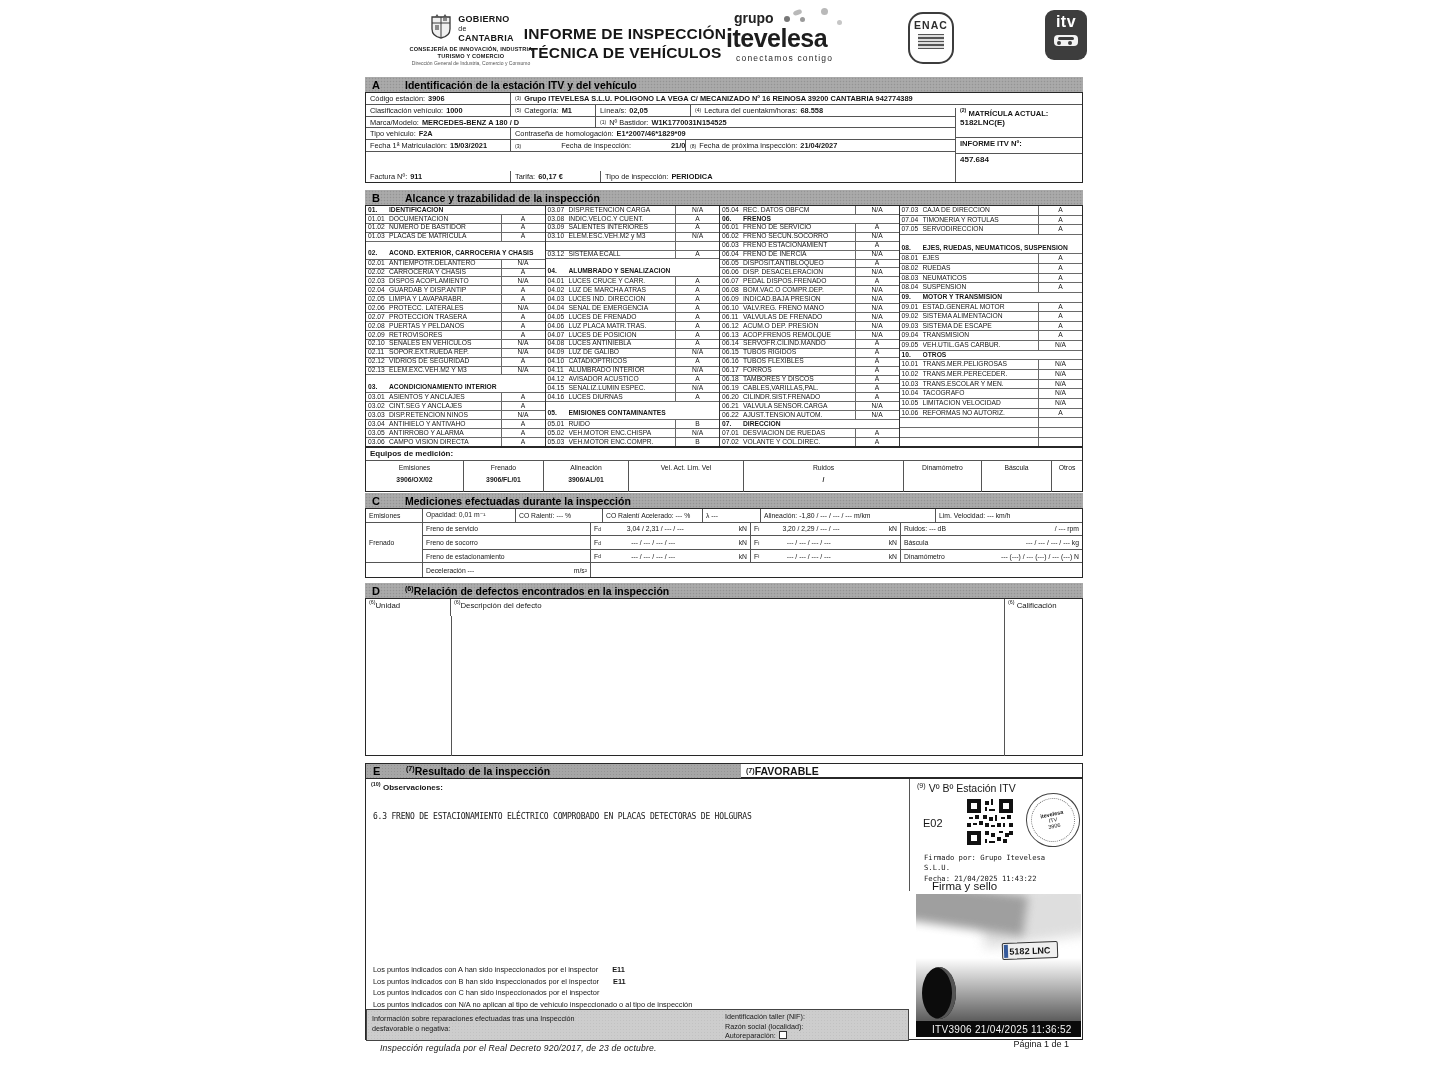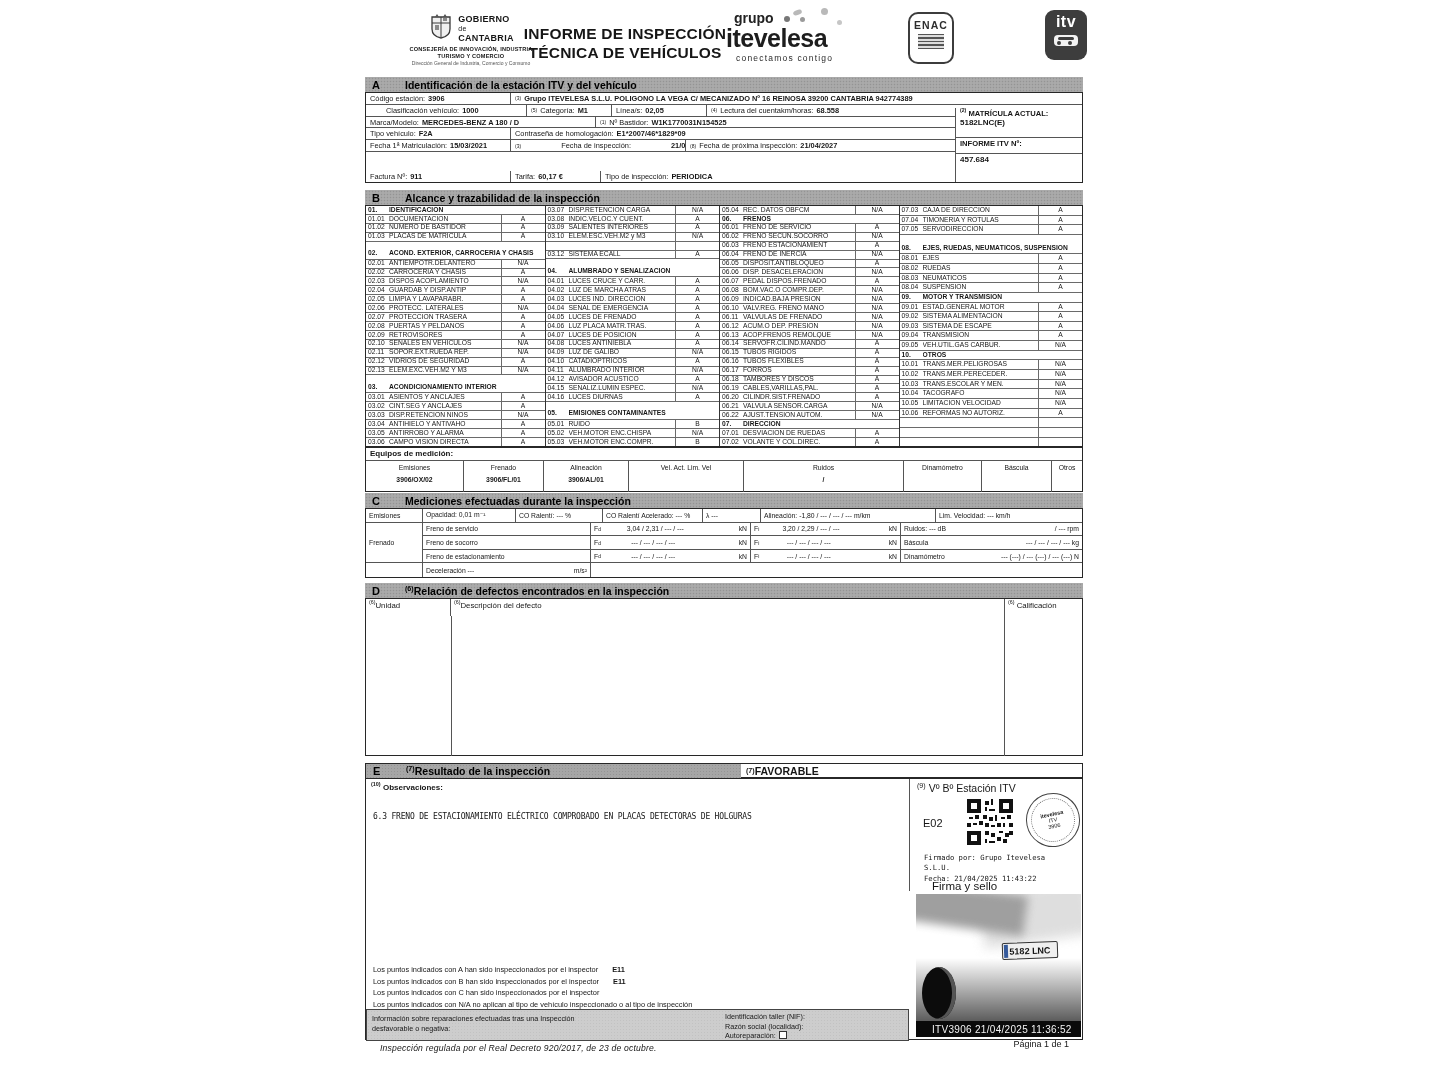--- a/index.html
+++ b/index.html
@@ -22,21 +22,21 @@
   .brand-dots span { display:inline-block; border-radius:50%; background:#8a8a8a; }
   .brand-dots .d1 { width:6px; height:6px; margin-right:10px; background:#777; }
   .brand-dots .d2 { width:5px; height:5px; background:#9a9a9a; }
   .brand-name { font-size:25px; font-weight:bold; letter-spacing:-.5px; color:#1d1d1d; line-height:1; }
   .brand-tag { font-size:8.5px; color:#2b2b2b; letter-spacing:1.2px; margin-top:2px; padding-left:10px; }
   .pencil { position:absolute; left:428px; top:8px; width:50px; height:22px; }
   .pencil i { position:absolute; display:block; background:#b9b9b9; border-radius:50%; }
   .pencil .p1 { left:2px; top:2px; width:9px; height:5px; transform:rotate(-20deg); }
   .pencil .p2 { left:30px; top:0; width:7px; height:7px; }
   .pencil .p3 { left:46px; top:12px; width:5px; height:5px; background:#c6c6c6; }
-  .enac { position:absolute; left:545px; top:12px; width:46px; height:52px; border:2px solid #3c3c3c; border-radius:10px; text-align:center; padding-top:5px; }
+  .enac { position:absolute; left:545px; top:12px; width:46px; height:52px; border:2px solid #3c3c3c; border-radius:15px; text-align:center; padding-top:5px; }
   .enac-name { font-size:10.5px; font-weight:bold; letter-spacing:1px; color:#2e2e2e; }
   .enac-sub { margin:3px auto 0; width:26px; height:15px; background:repeating-linear-gradient(#555 0 1.5px,#ddd 1.5px 3.5px); }
   .itvlogo { position:absolute; left:682px; top:10px; width:42px; height:50px; background:#3d3d3d; border-radius:9px; text-align:center; padding-top:4px; }
   .itvlogo-name { color:#fff; font-weight:bold; font-size:16px; line-height:1; letter-spacing:.5px; }
   .itv-car { margin:5px auto 0; width:24px; height:11px; background:#f2f2f2; border-radius:4px; position:relative; }
   .itv-car:before { content:""; position:absolute; left:4px; top:2px; width:16px; height:3px; background:#3d3d3d; border-radius:2px; }
   .itv-car:after { content:""; position:absolute; left:3px; bottom:1px; width:4px; height:4px; background:#3d3d3d; border-radius:50%; box-shadow:11px 0 0 #3d3d3d; }
 
   
   .sbar { position:absolute; left:2px; width:718px; height:15px; display:flex; align-items:center;
@@ -220,21 +220,21 @@
           <div class="acell" style="width: 145px; flex: 0 0 auto;">
             <span>Código estación:</span>
             <b>3906</b>
           </div>
           <div class="acell">
             <span class="sup">(3)</span>
             <b>Grupo ITEVELESA S.L.U. POLIGONO LA VEGA C/ MECANIZADO Nº 16 REINOSA 39200 CANTABRIA 942774389</b>
           </div>
         </div>
         <div class="arow">
-          <div class="acell" style="width: 145px; flex: 0 0 auto; margin-left: 16px;">
+          <div class="acell" style="width: 145px; flex: 0 0 auto;">
             <span>Clasificación vehículo:</span>
             <b>1000</b>
           </div>
           <div class="acell" style="width: 85px; flex: 0 0 auto;">
             <span class="sup">(5)</span>
             <span>Categoría:</span>
             <b>M1</b>
           </div>
           <div class="acell" style="width: 95px; flex: 0 0 auto;">
             <span>Línea/s:</span>

